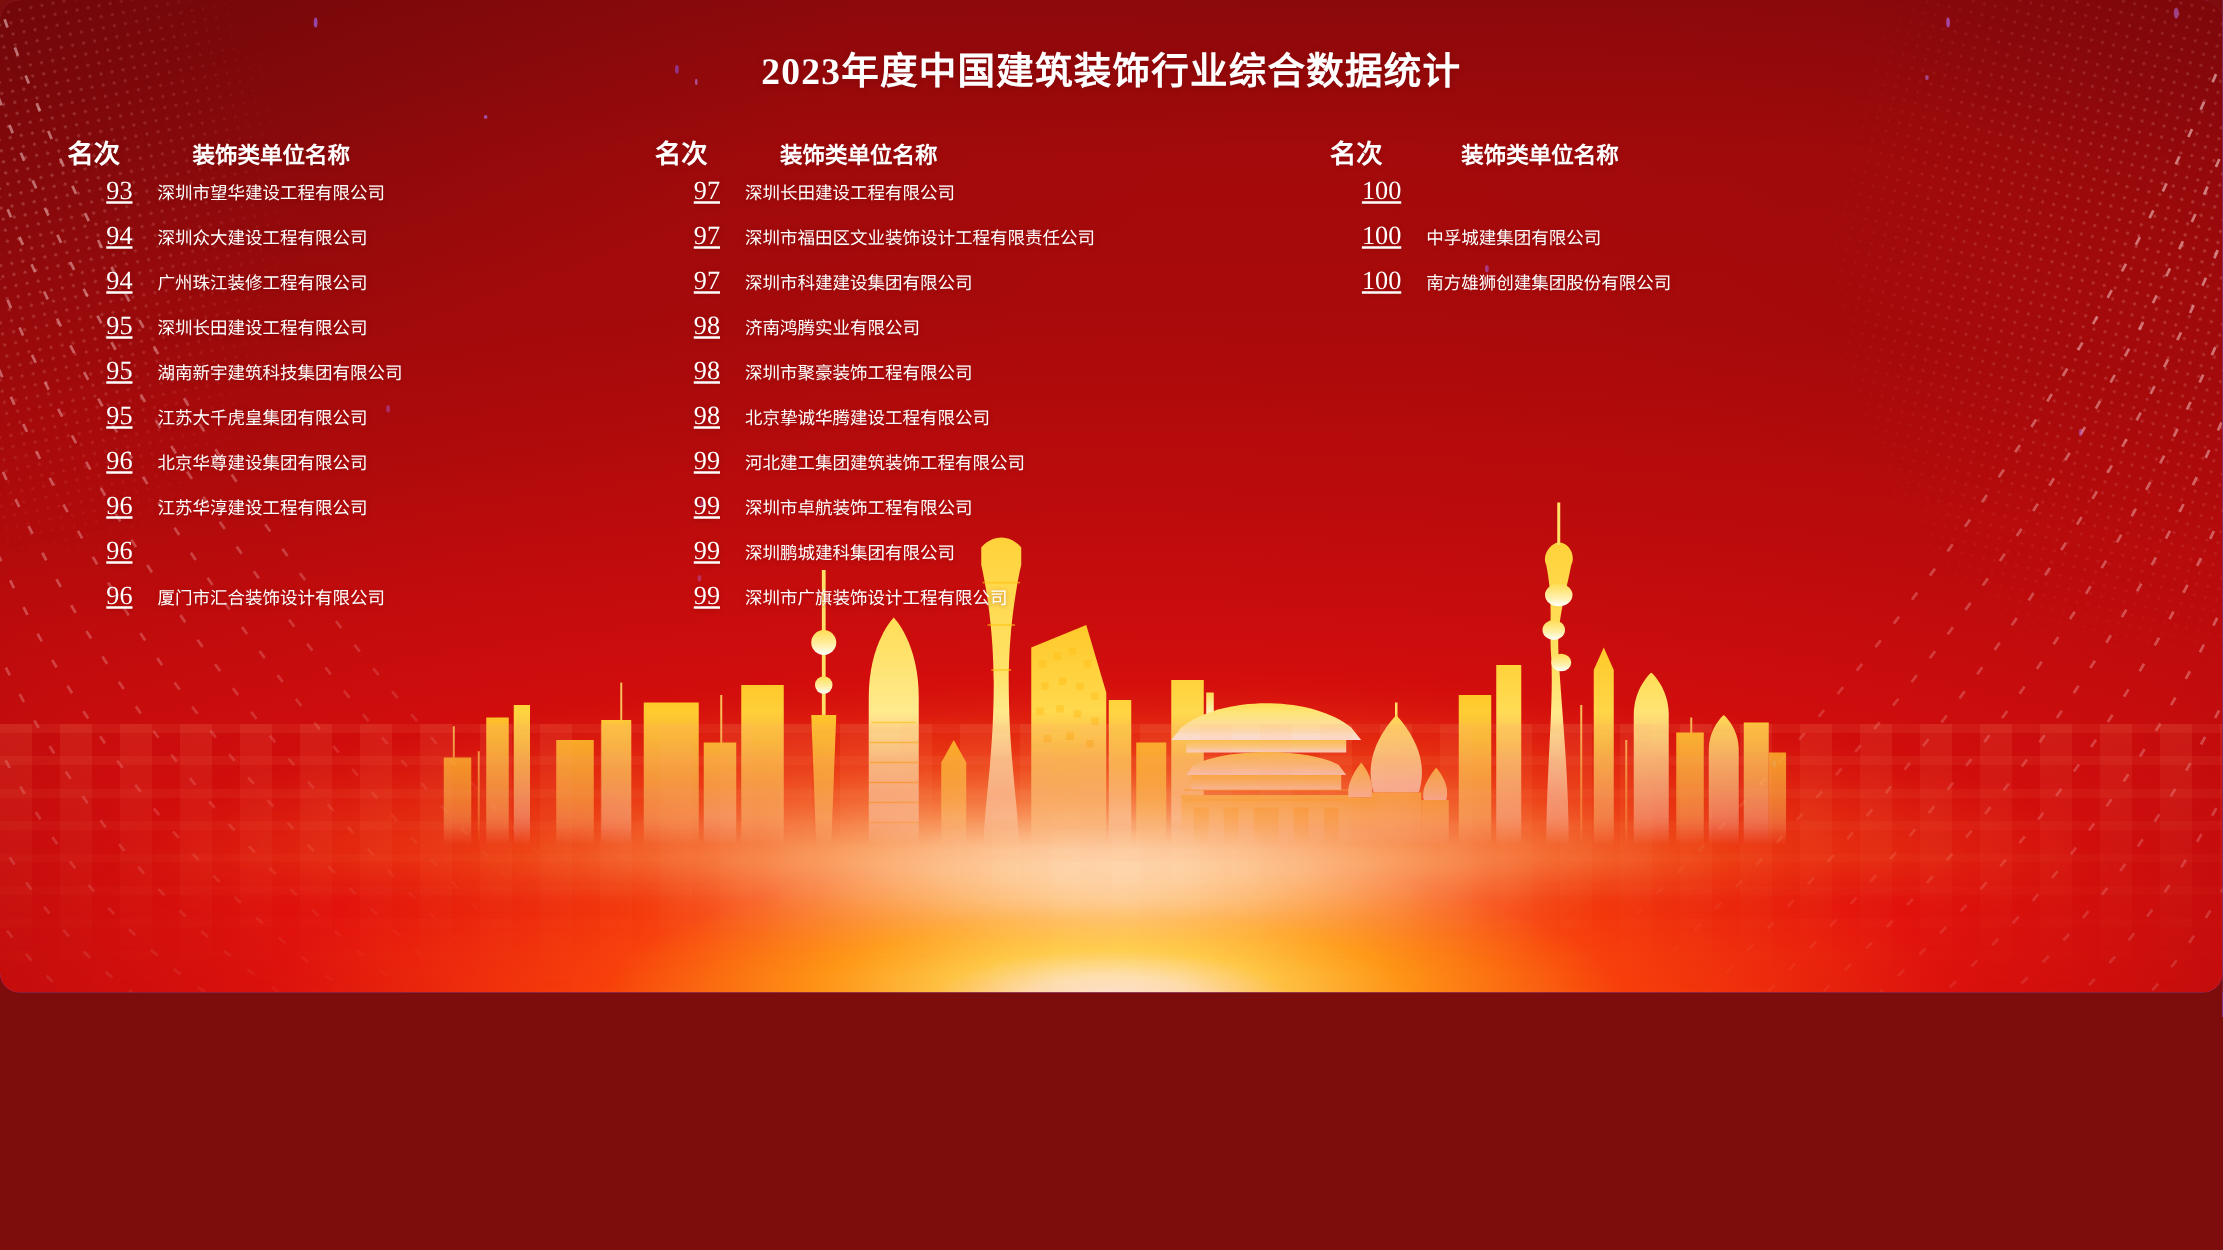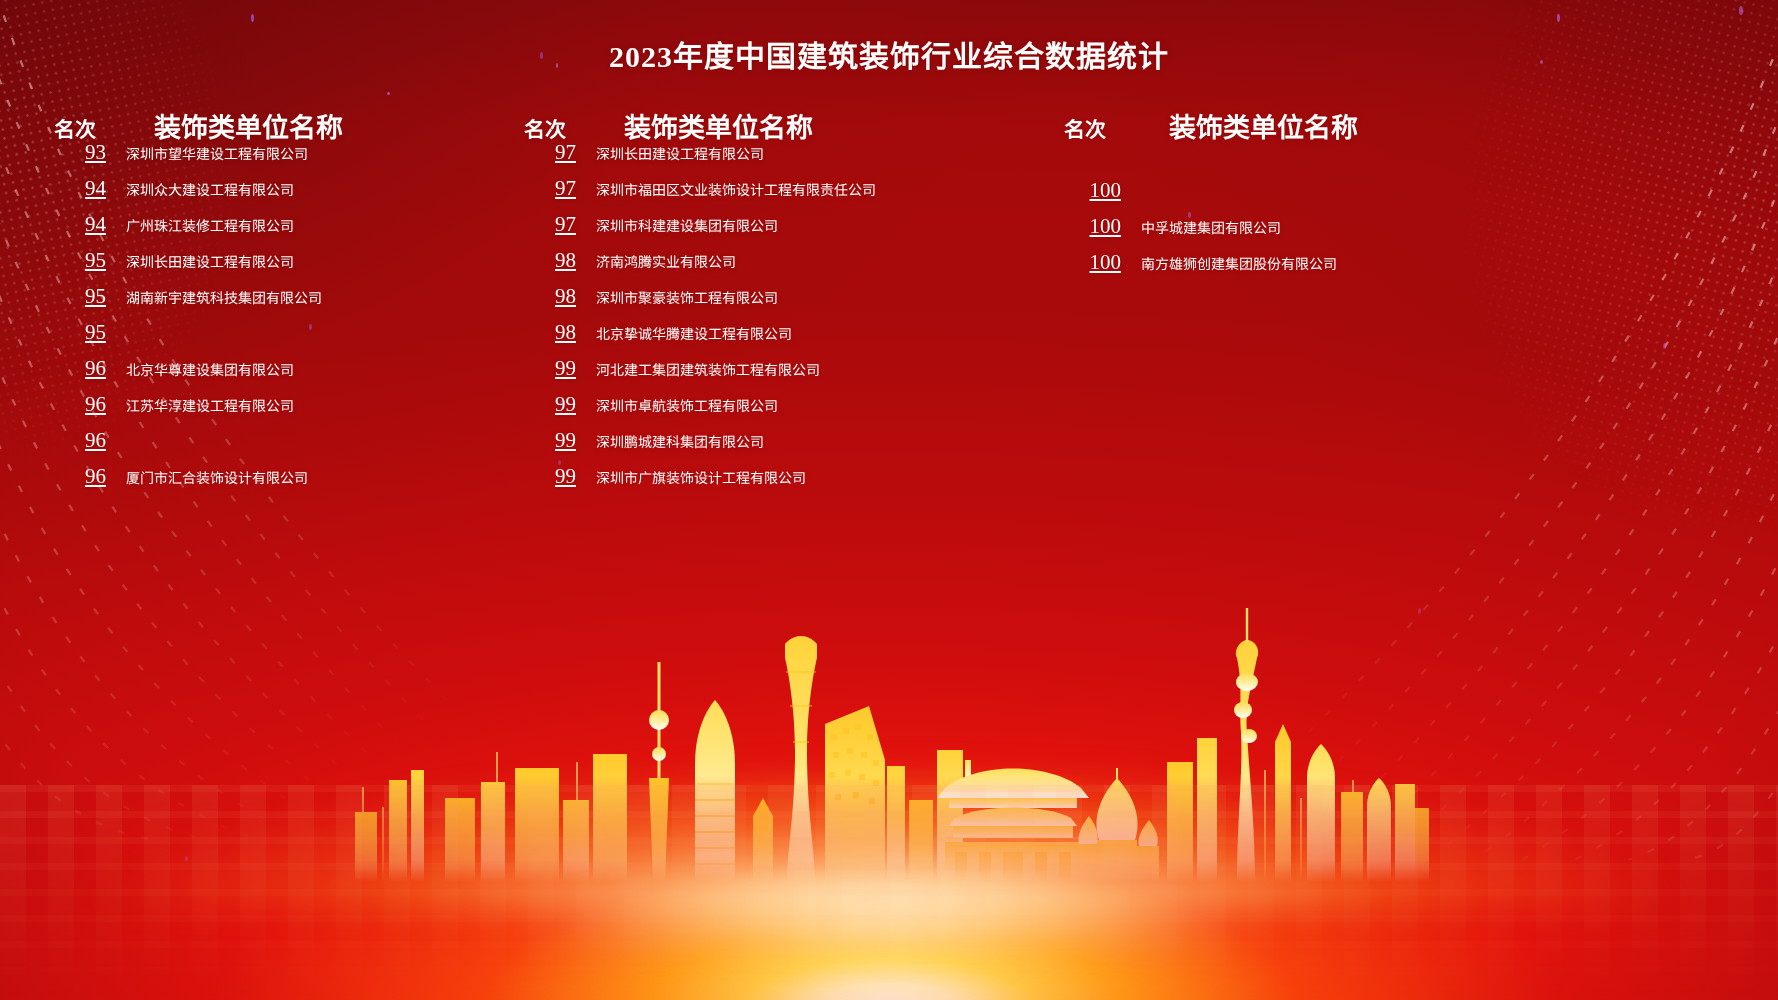--- a/index.html
+++ b/index.html
@@ -4,25 +4,26 @@
 <title>2023年度中国建筑装饰行业综合数据统计</title>
 <style>
   html, body {
     margin: 0;
     padding: 0;
     background: #7d0d0d;
   }
   #stage {
     position: relative;
     width: 1778px;
-    height: 1000px;
+    height: 794px;
     overflow: hidden;
     font-family: "Liberation Serif", "DejaVu Serif", serif;
     background: #8b5cf6;
     user-select: none;
+    border-radius: 16px;
   }
 
   
   .bg-base {
     position: absolute; inset: 0;
     background:
       radial-gradient(ellipse 135% 88% at 50% 101%,
         #ffffff 0%, #fff3c4 3%, #ffd24a 6%, #ff9b18 10%,
         #f7400c 17%, #e2120d 28%, #cf0d0d 40%, #bb0b0c 58%, #a80a0b 80%);
   }
@@ -142,41 +143,41 @@
   .col-3 { width: auto; }
 
   .hdr { display:flex; align-items:baseline; height: 34px; }
   .hdr .h-rank {
     width: 62px; text-align:center;
     font-size: 21px; font-weight:700; color:#fff;
     text-shadow: 0 1px 4px rgba(120,0,0,.45);
   }
   .hdr .h-name {
     padding-left: 48px;
-    font-size: 27px; font-weight:700; color:#fff;
+    font-size: 18px; font-weight:700; color:#fff;
     text-shadow: 0 1px 4px rgba(120,0,0,.45);
     white-space: nowrap;
   }
 
   .row { display:flex; align-items:baseline; height: 36px; }
   .row .r-rank {
     width: 62px; text-align:right; padding-right: 4px;
     font-size: 21px; color:#ffffff;
     font-family: "Liberation Serif", "DejaVu Serif", serif;
     text-shadow: 0 1px 4px rgba(120,0,0,.45);
     text-decoration: underline;
   }
   .row .r-name {
     padding-left: 16px;
     font-size: 14px; color:#ffffff;
     white-space: nowrap;
     text-shadow: 0 1px 4px rgba(120,0,0,.45);
   }
   .col-3 .hdr .h-rank { width: 72px; }
-  .col-3 .row .r-rank { width: 72px; margin-top: 38px; }
+  .col-3 .row .r-rank { width: 72px; }
 </style>
 </head>
 <body>
 
 <div id="stage">
 
   <div class="bg-base"></div>
   <div class="bg-topband"></div>
   <div class="bg-darken-tl"></div>
   <div class="bg-darken-tr"></div>
@@ -452,20 +453,21 @@
         <div class="row">
           <span class="r-rank">95</span>
           <span class="r-name">深圳长田建设工程有限公司</span>
         </div>
         <div class="row">
           <span class="r-rank">95</span>
           <span class="r-name">湖南新宇建筑科技集团有限公司</span>
         </div>
         <div class="row">
           <span class="r-rank">95</span>
+          <span class="r-name">江苏大千虎皇集团有限公司</span>
         </div>
         <div class="row">
           <span class="r-rank">96</span>
           <span class="r-name">北京华尊建设集团有限公司</span>
         </div>
         <div class="row">
           <span class="r-rank">96</span>
           <span class="r-name">江苏华淳建设工程有限公司</span>
         </div>
         <div class="row">

